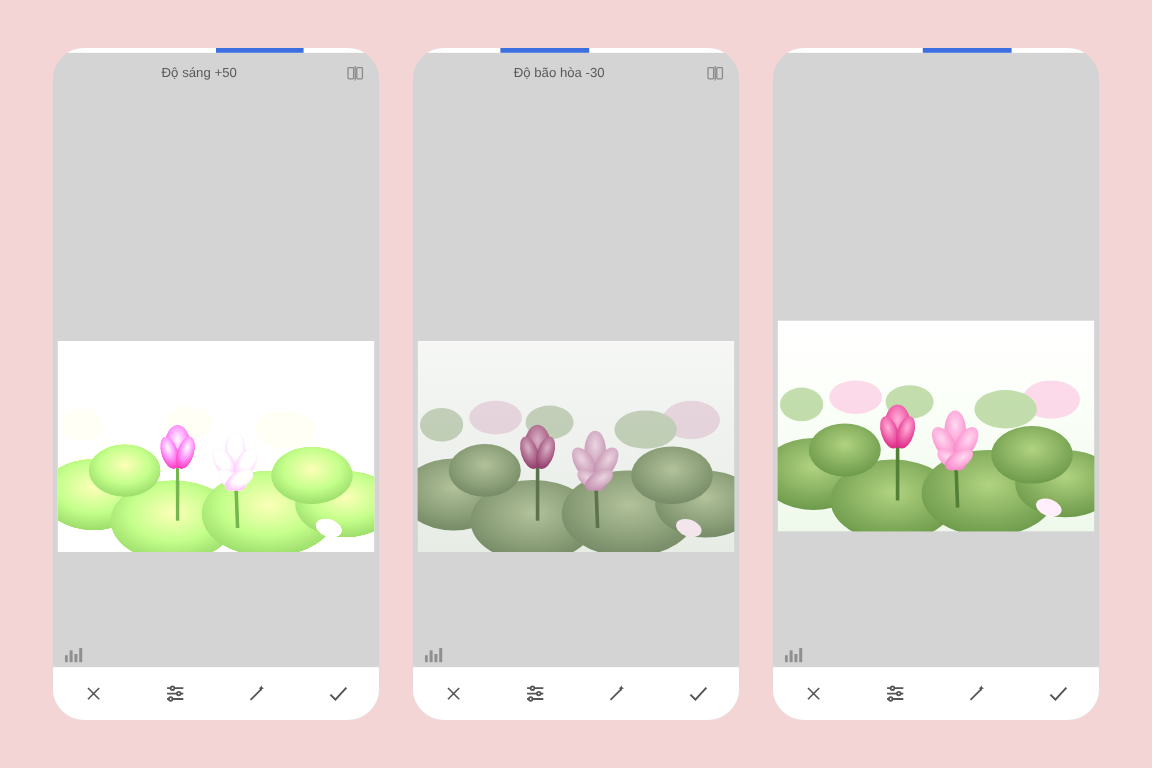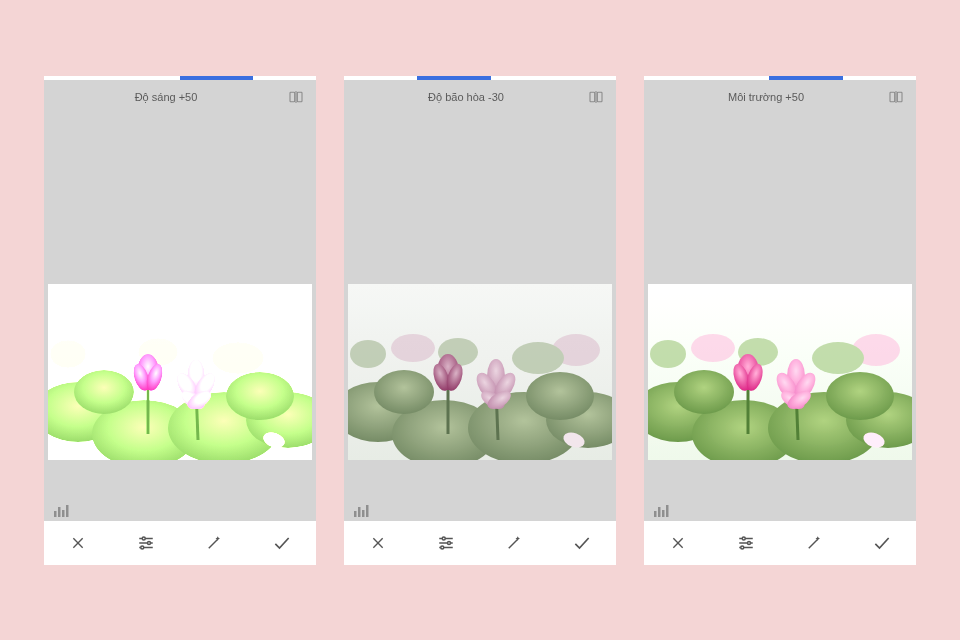--- a/index.html
+++ b/index.html
@@ -7,26 +7,27 @@
   body {
     background: #f4d5d5;
     display: flex;
     justify-content: center;
     align-items: center;
     gap: 28px;
     font-family: -apple-system, Helvetica, Arial, sans-serif;
   }
   .phone {
     width: 272px;
-    height: 489px;
+    height: 560px;
     background: #d4d4d4;
     display: flex;
     flex-direction: column;
     position: relative;
     overflow: hidden;
+    border-radius: 26px;
   }
   .track {
     width: 100%;
     height: 4px;
     background: #ffffff;
     position: relative;
   }
   .track-fill {
     position: absolute;
     top: 0;
@@ -291,30 +292,20 @@
           <polyline points="4,13 9,18 20,6"></polyline>
         </svg>
     </div>
   </div>
 </div>
 
 <div class="phone">
   <div class="track">
     <div class="track-fill" style="left: 46%; width: 27%;"></div>
   </div>
-  <div class="header">
-    <span class="header-label">Môi trường +50</span>
-    <span class="compare-icon">
-      <svg width="16" height="16" viewBox="0 0 24 24" fill="none" stroke="currentColor" stroke-width="1.6">
-        <rect x="3" y="5" width="7" height="14" rx="1"></rect>
-          <rect x="14" y="5" width="7" height="14" rx="1"></rect>
-        <line x1="12" y1="3" x2="12" y2="21"></line>
-      </svg>
-    </span>
-  </div>
   <div class="canvas">
     <svg width="264" height="176" viewBox="0 0 264 176" style="filter: brightness(1.05) saturate(1);">
       <defs>
         <linearGradient id="sky2" x1="0" y1="0" x2="0" y2="1">
             <stop offset="0" stop-color="#f5f7f4"></stop>
             <stop offset="1" stop-color="#e4ede0"></stop>
           </linearGradient>
         <radialGradient id="leaf2" cx="0.5" cy="0.4" r="0.7">
             <stop offset="0" stop-color="#a8c97a"></stop>
             <stop offset="1" stop-color="#5d8a3f"></stop>

